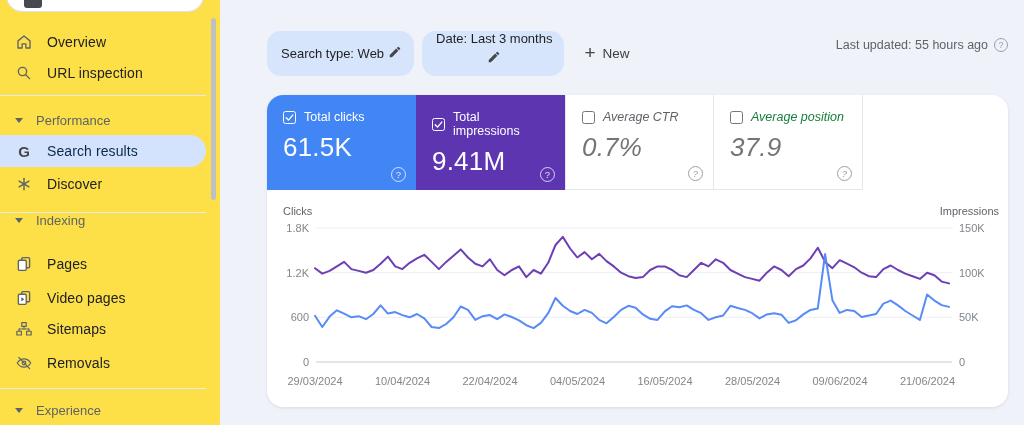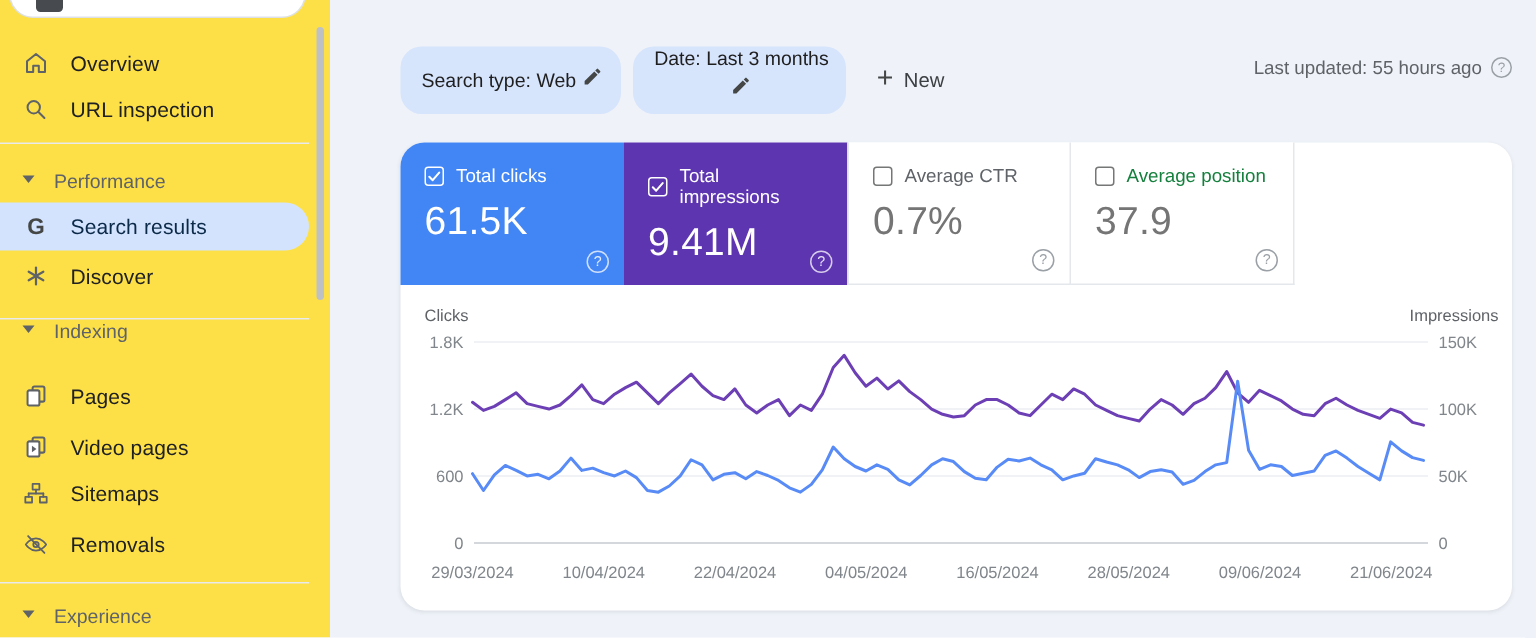--- a/index.html
+++ b/index.html
@@ -33,21 +33,21 @@
   .new-btn .new-label { font-size:13.5px; color:#3c4043; }
   .updated { position:absolute; right:16px; top:38px; display:flex; align-items:center; gap:6px; }
   .updated .updated-text { font-size:12.5px; color:#5f6368; }
   .help-ring { width:14px; height:14px; border:1.2px solid #9aa0a6; border-radius:50%; color:#9aa0a6; font-size:9px; display:flex; align-items:center; justify-content:center; cursor:pointer; }
 
   
   .card { position:absolute; left:47px; top:95px; width:741px; height:312px; background:#ffffff; border-radius:16px; box-shadow:0 1px 3px rgba(60,64,67,.12); }
   .tiles { position:absolute; left:0; top:0; height:95px; display:flex; }
   .metric-tile { width:149px; height:95px; position:relative; padding:15px 16px; cursor:pointer; }
   .metric-tile:first-child { border-radius:16px 0 0 0; }
-  .metric-tile.plain { border-right:1px solid #e4e7eb; border-bottom:1px solid #e4e7eb; }
+  .metric-tile.plain { border-right:1px solid #e4e7eb; border-bottom:1px solid #e4e7eb;font-style:italic; }
   .metric-tile.plain.first-plain { border-left:1px solid #e4e7eb; }
   .label-row { display:flex; align-items:center; gap:8px; }
   .metric-label { font-size:12.5px; }
   .cbx { width:13px; height:13px; border-radius:2.5px; flex:0 0 13px; display:flex; align-items:center; justify-content:center; }
   .cbx.on { border:1.6px solid #ffffff; }
   .cbx.off { border:1.6px solid #747775; }
   .metric-value { font-size:26px; margin-top:8px; letter-spacing:.2px; }
   .tile-help { position:absolute; right:10px; bottom:8px; width:15px; height:15px; border-radius:50%; font-size:9.5px; display:flex; align-items:center; justify-content:center; border:1.2px solid #9aa0a6; color:#9aa0a6; cursor:pointer; }
   .metric-tile.on-color .tile-help { border-color:rgba(255,255,255,.75); color:rgba(255,255,255,.85); }
 

